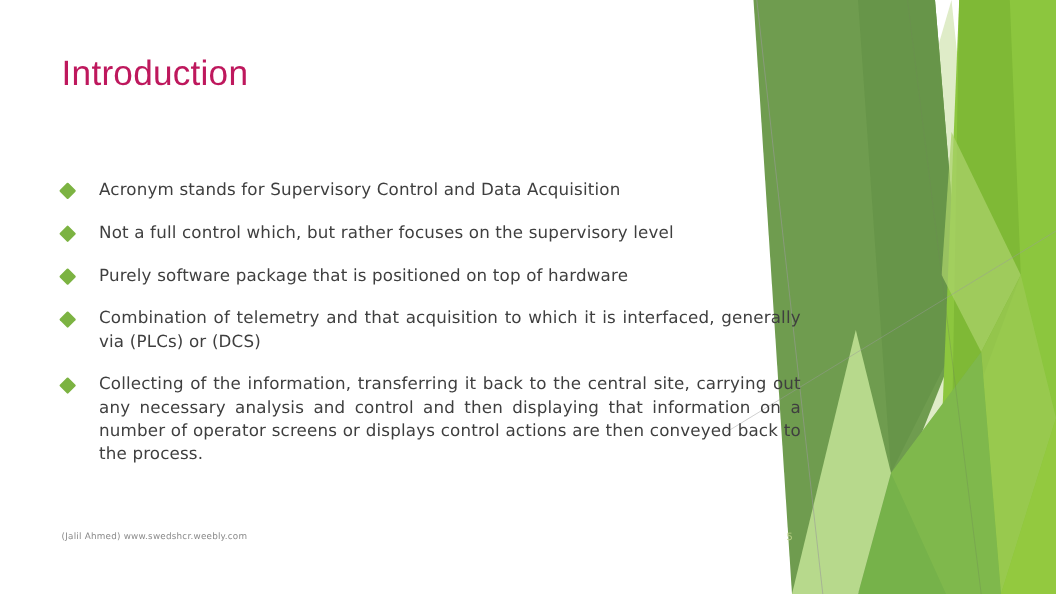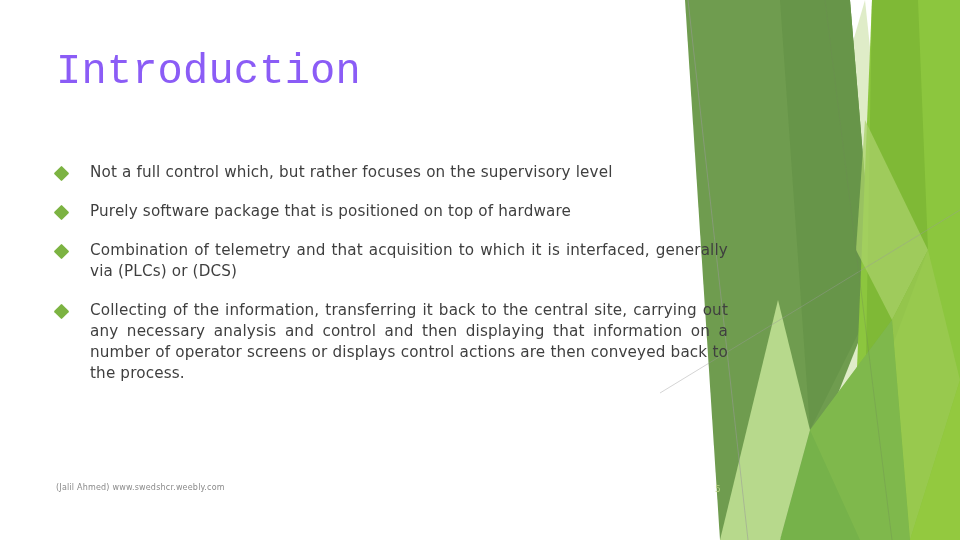--- a/index.html
+++ b/index.html
@@ -31,25 +31,25 @@
     display: block;
     width: 100%;
     height: 100%;
   }
 
   
   .slide-title {
     position: absolute;
     left: 56px;
     top: 48px;
-    font-size: 42px;
+    font-size: 32px;
     font-weight: 400;
     letter-spacing: 0.2px;
-    color: #8b5cf6;
-    font-family: Liberation Mono, monospace;
+    color: #be185d;
+    font-family: Liberation Sans, sans-serif;
     white-space: nowrap;
   }
 
   
   .body-list {
     position: absolute;
     left: 56px;
     top: 162px;
     width: 672px;
   }
@@ -133,20 +133,24 @@
       <line x1="28" y1="0" x2="88" y2="540" stroke="#9a9a9a" stroke-width="0.7" opacity="0.75"></line>
       <line x1="0" y1="393" x2="300" y2="210" stroke="#9a9a9a" stroke-width="0.7" opacity="0.6"></line>
       <line x1="165" y1="0" x2="232" y2="540" stroke="#6d8a55" stroke-width="0.7" opacity="0.45"></line>
     </svg>
   </div>
 
   <div class="slide-title">Introduction</div>
 
   <div class="body-list">
 
+    <div class="bullet-row">
+      <span class="bullet-marker"></span>
+      <span class="bullet-text">Acronym stands for Supervisory Control and Data Acquisition</span>
+    </div>
 
     <div class="bullet-row">
       <span class="bullet-marker"></span>
       <span class="bullet-text">Not a full control which, but rather focuses on the supervisory level</span>
     </div>
 
     <div class="bullet-row">
       <span class="bullet-marker"></span>
       <span class="bullet-text">Purely software package that is positioned on top of hardware</span>
     </div>

